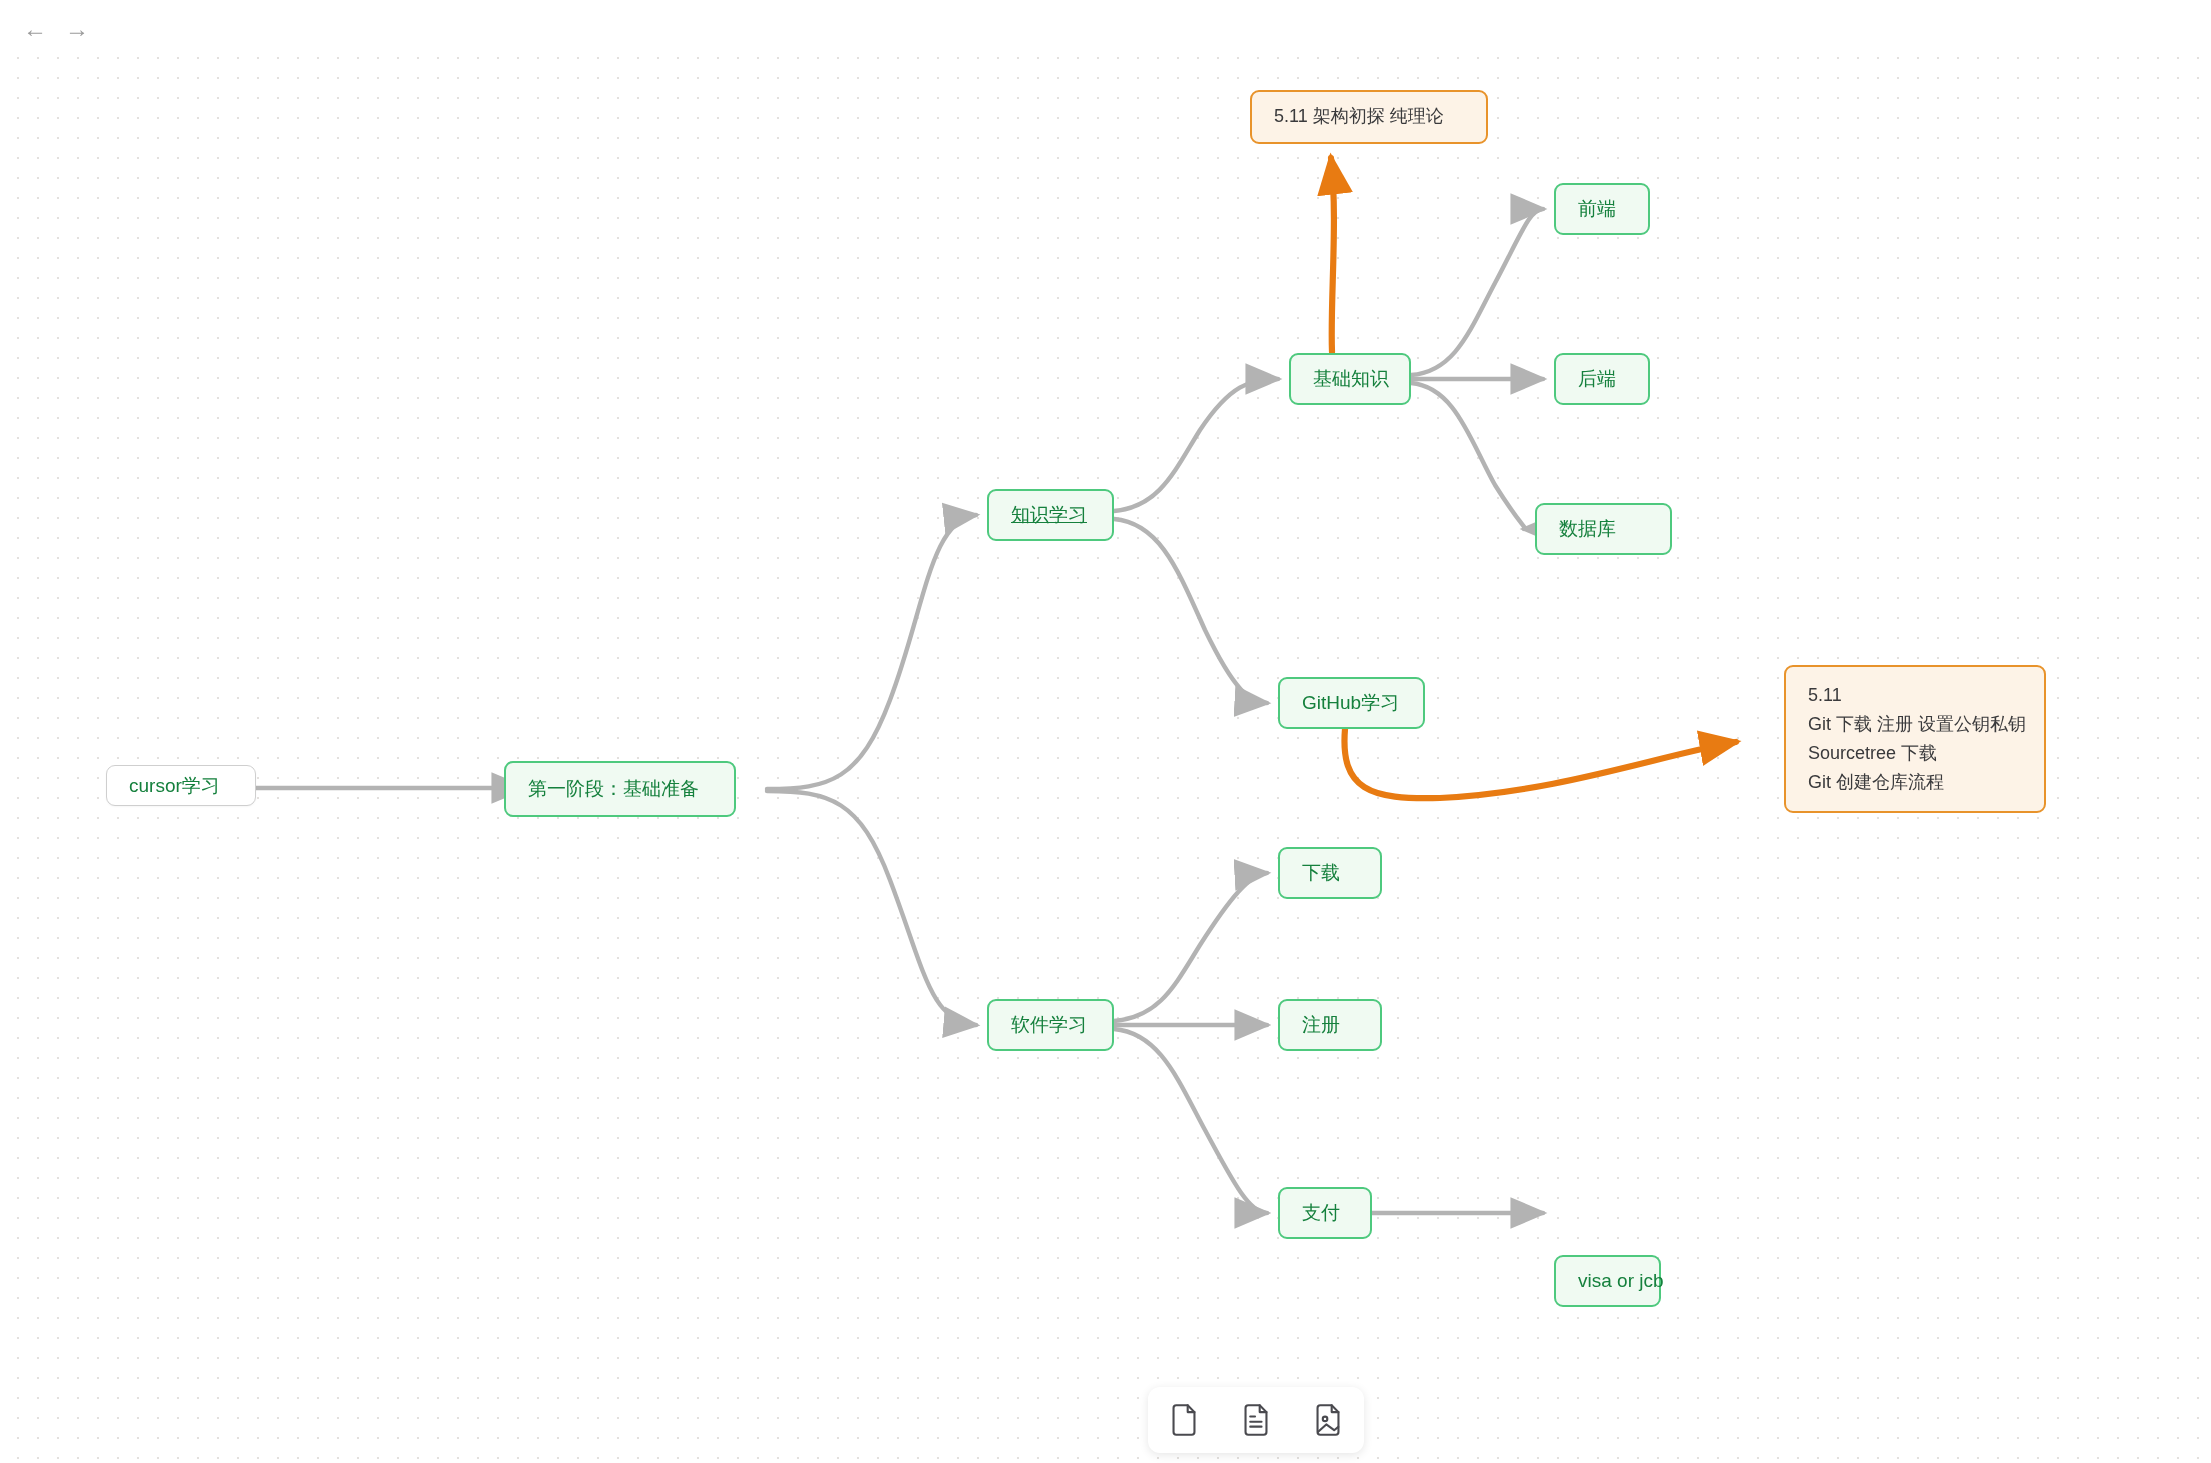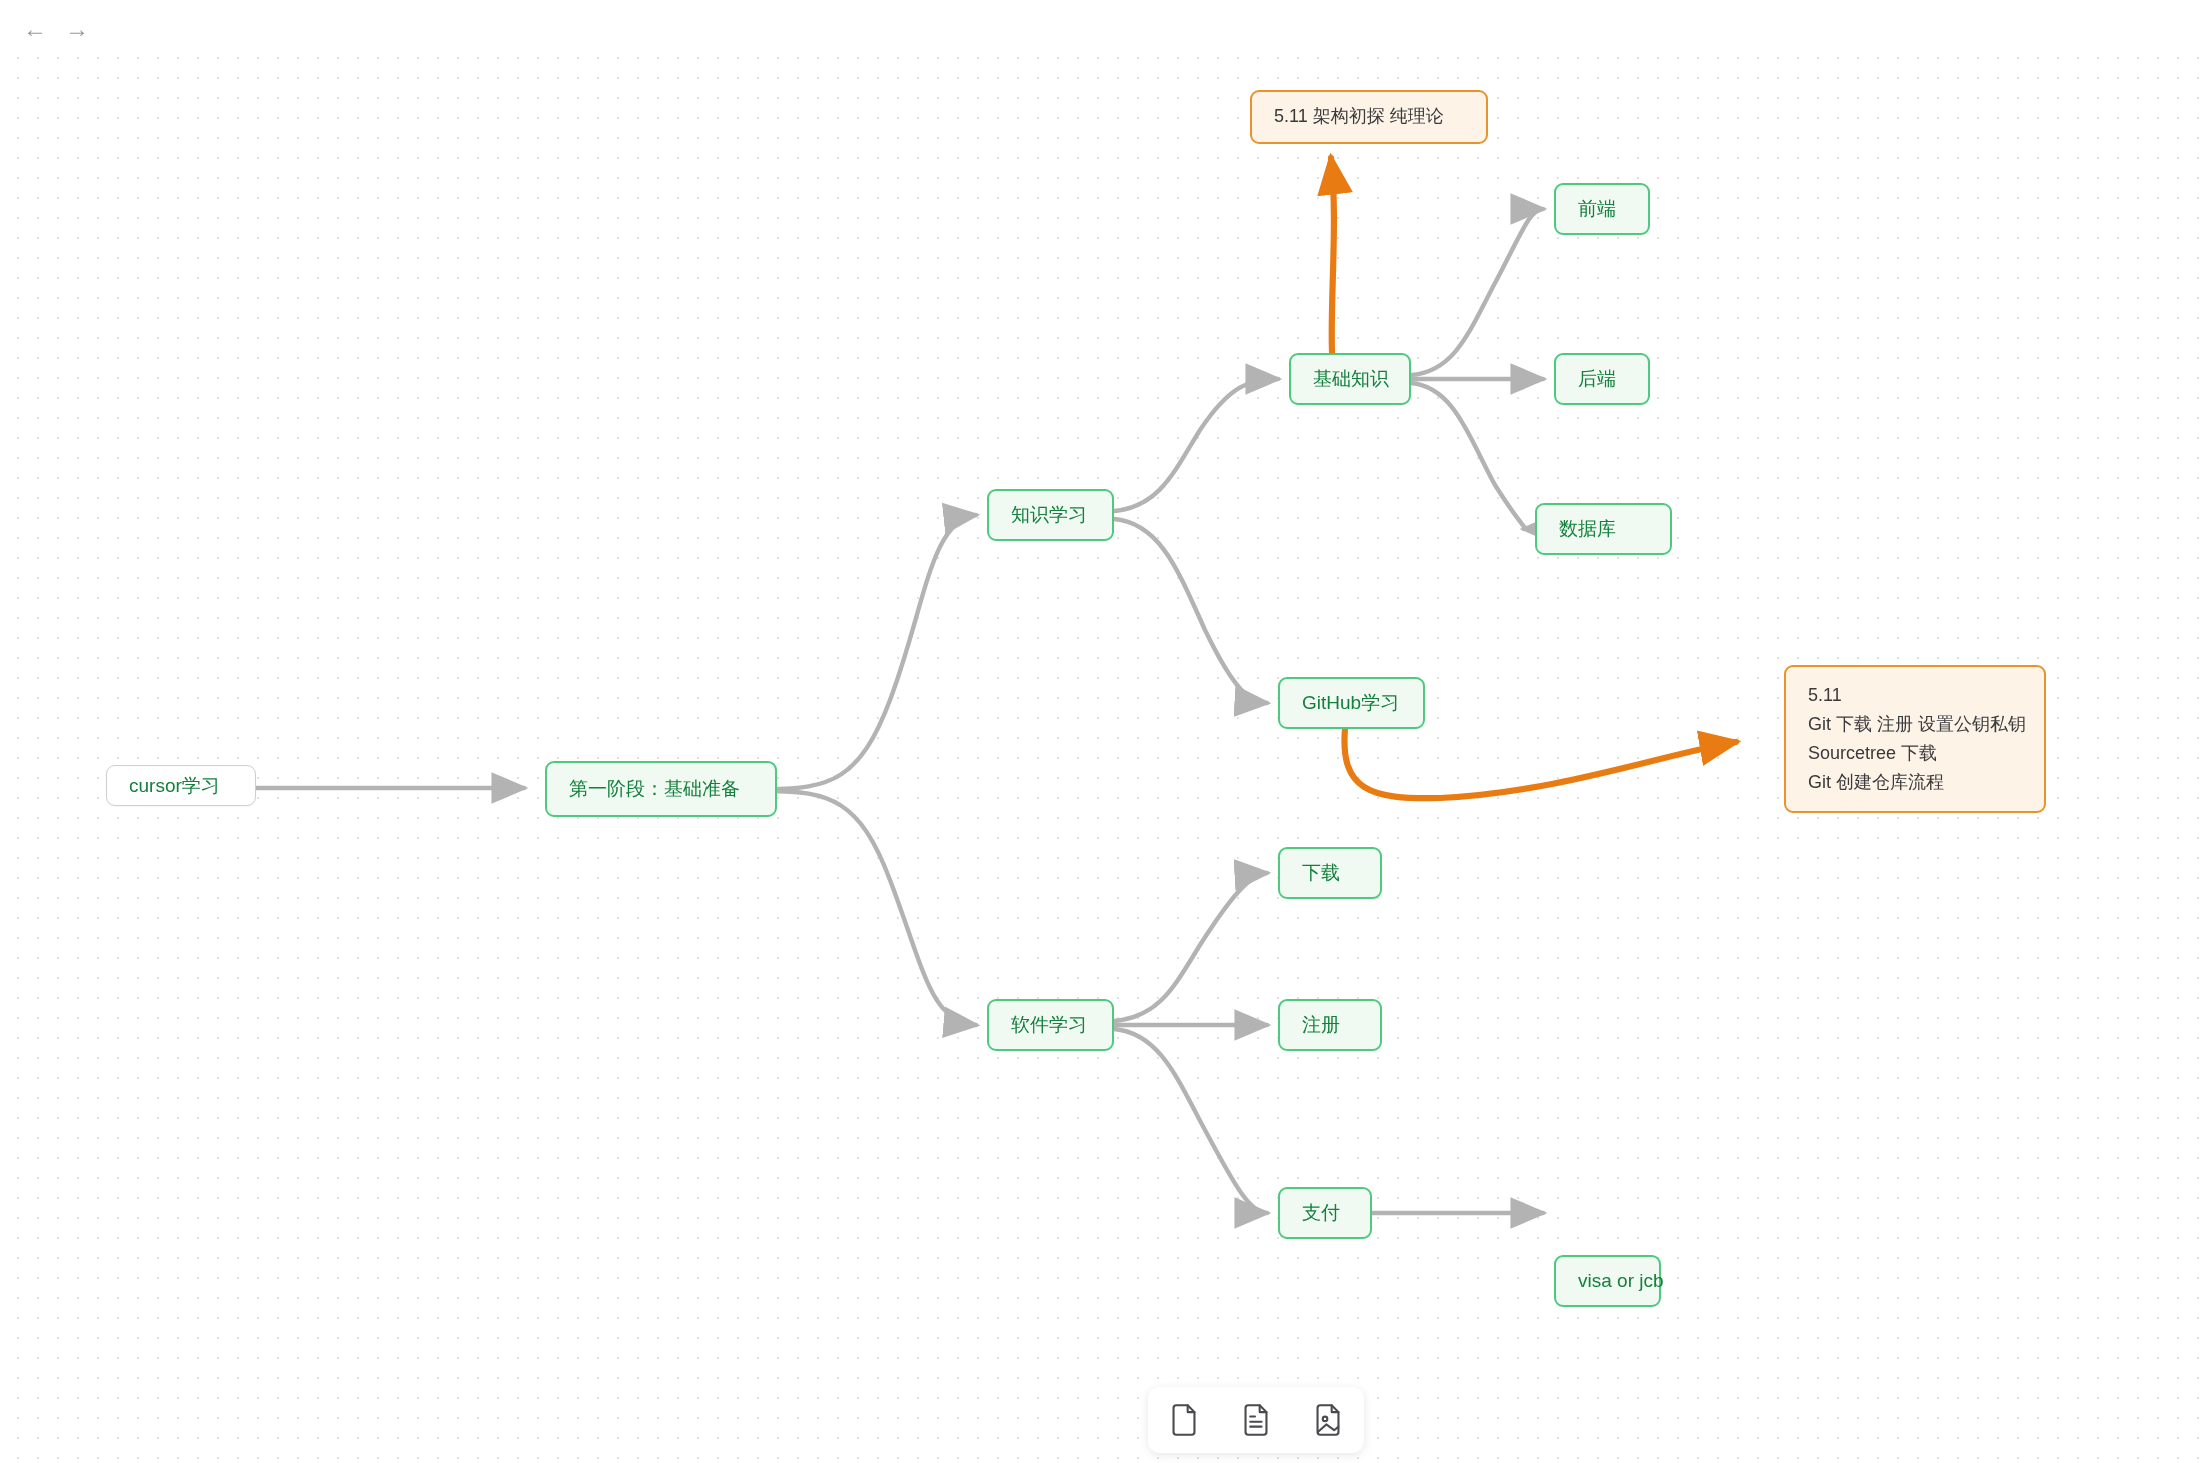--- a/index.html
+++ b/index.html
@@ -162,22 +162,22 @@
     </g>
   </svg>
 
   <div id="topbar">
     <div class="nav-arrow" id="nav-back">←</div>
     <div class="nav-arrow" id="nav-fwd">→</div>
   </div>
 
   <div id="node-layer">
       <div class="node root" style="left: 78px; top: 765px; width: 150px; height: 41px; margin-left: 28px;"><span class="node-label">cursor学习</span></div>
-      <div class="node green" style="left: 545px; top: 761px; width: 232px; height: 56px;"><span class="node-label">第一阶段：基础准备</span></div>
-      <div class="node green" style="left: 987px; top: 489px; width: 127px; height: 52px;"><span class="node-label">知识学习</span></div>
+      <div class="node green" style="left: 504px; top: 761px; width: 232px; height: 56px;"><span class="node-label">第一阶段：基础准备</span></div>
+      <div class="node green" style="left: 987px; top: 489px; width: 127px; height: 52px; text-decoration: underline;"><span class="node-label">知识学习</span></div>
       <div class="node green" style="left: 987px; top: 999px; width: 127px; height: 52px;"><span class="node-label">软件学习</span></div>
       <div class="node green" style="left: 1289px; top: 353px; width: 122px; height: 52px;"><span class="node-label">基础知识</span></div>
       <div class="node green" style="left: 1278px; top: 677px; width: 147px; height: 52px;"><span class="node-label">GitHub学习</span></div>
       <div class="node green" style="left: 1554px; top: 183px; width: 96px; height: 52px;"><span class="node-label">前端</span></div>
       <div class="node green" style="left: 1554px; top: 353px; width: 96px; height: 52px;"><span class="node-label">后端</span></div>
       <div class="node green" style="left: 1535px; top: 503px; width: 137px; height: 52px;"><span class="node-label">数据库</span></div>
       <div class="node green" style="left: 1278px; top: 847px; width: 104px; height: 52px;"><span class="node-label">下载</span></div>
       <div class="node green" style="left: 1278px; top: 999px; width: 104px; height: 52px;"><span class="node-label">注册</span></div>
       <div class="node green" style="left: 1278px; top: 1187px; width: 94px; height: 52px;"><span class="node-label">支付</span></div>
       <div class="node green" style="left: 1554px; top: 1255px; width: 107px; height: 52px;"><span class="node-label">visa or jcb</span></div>

